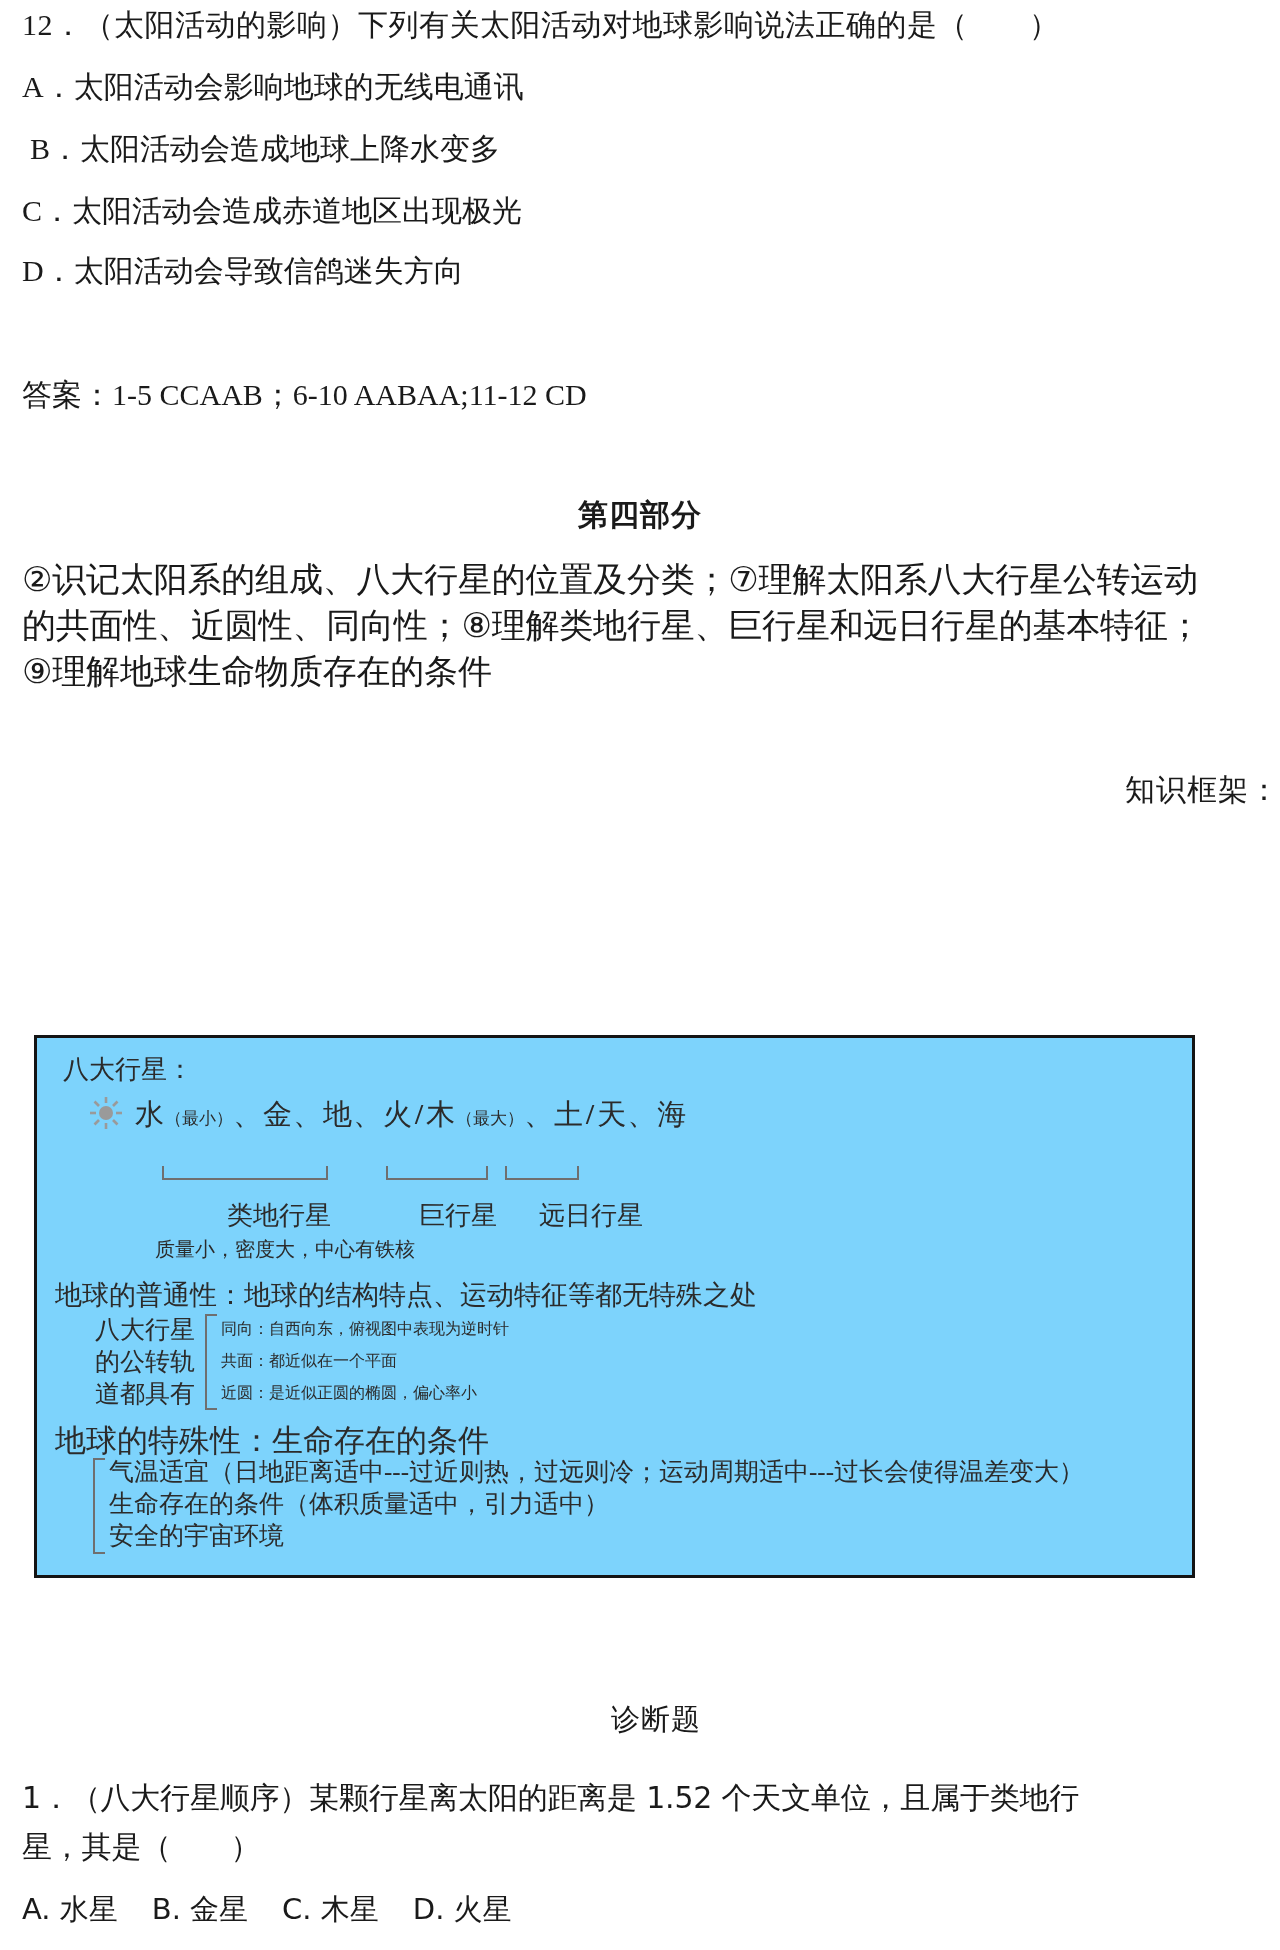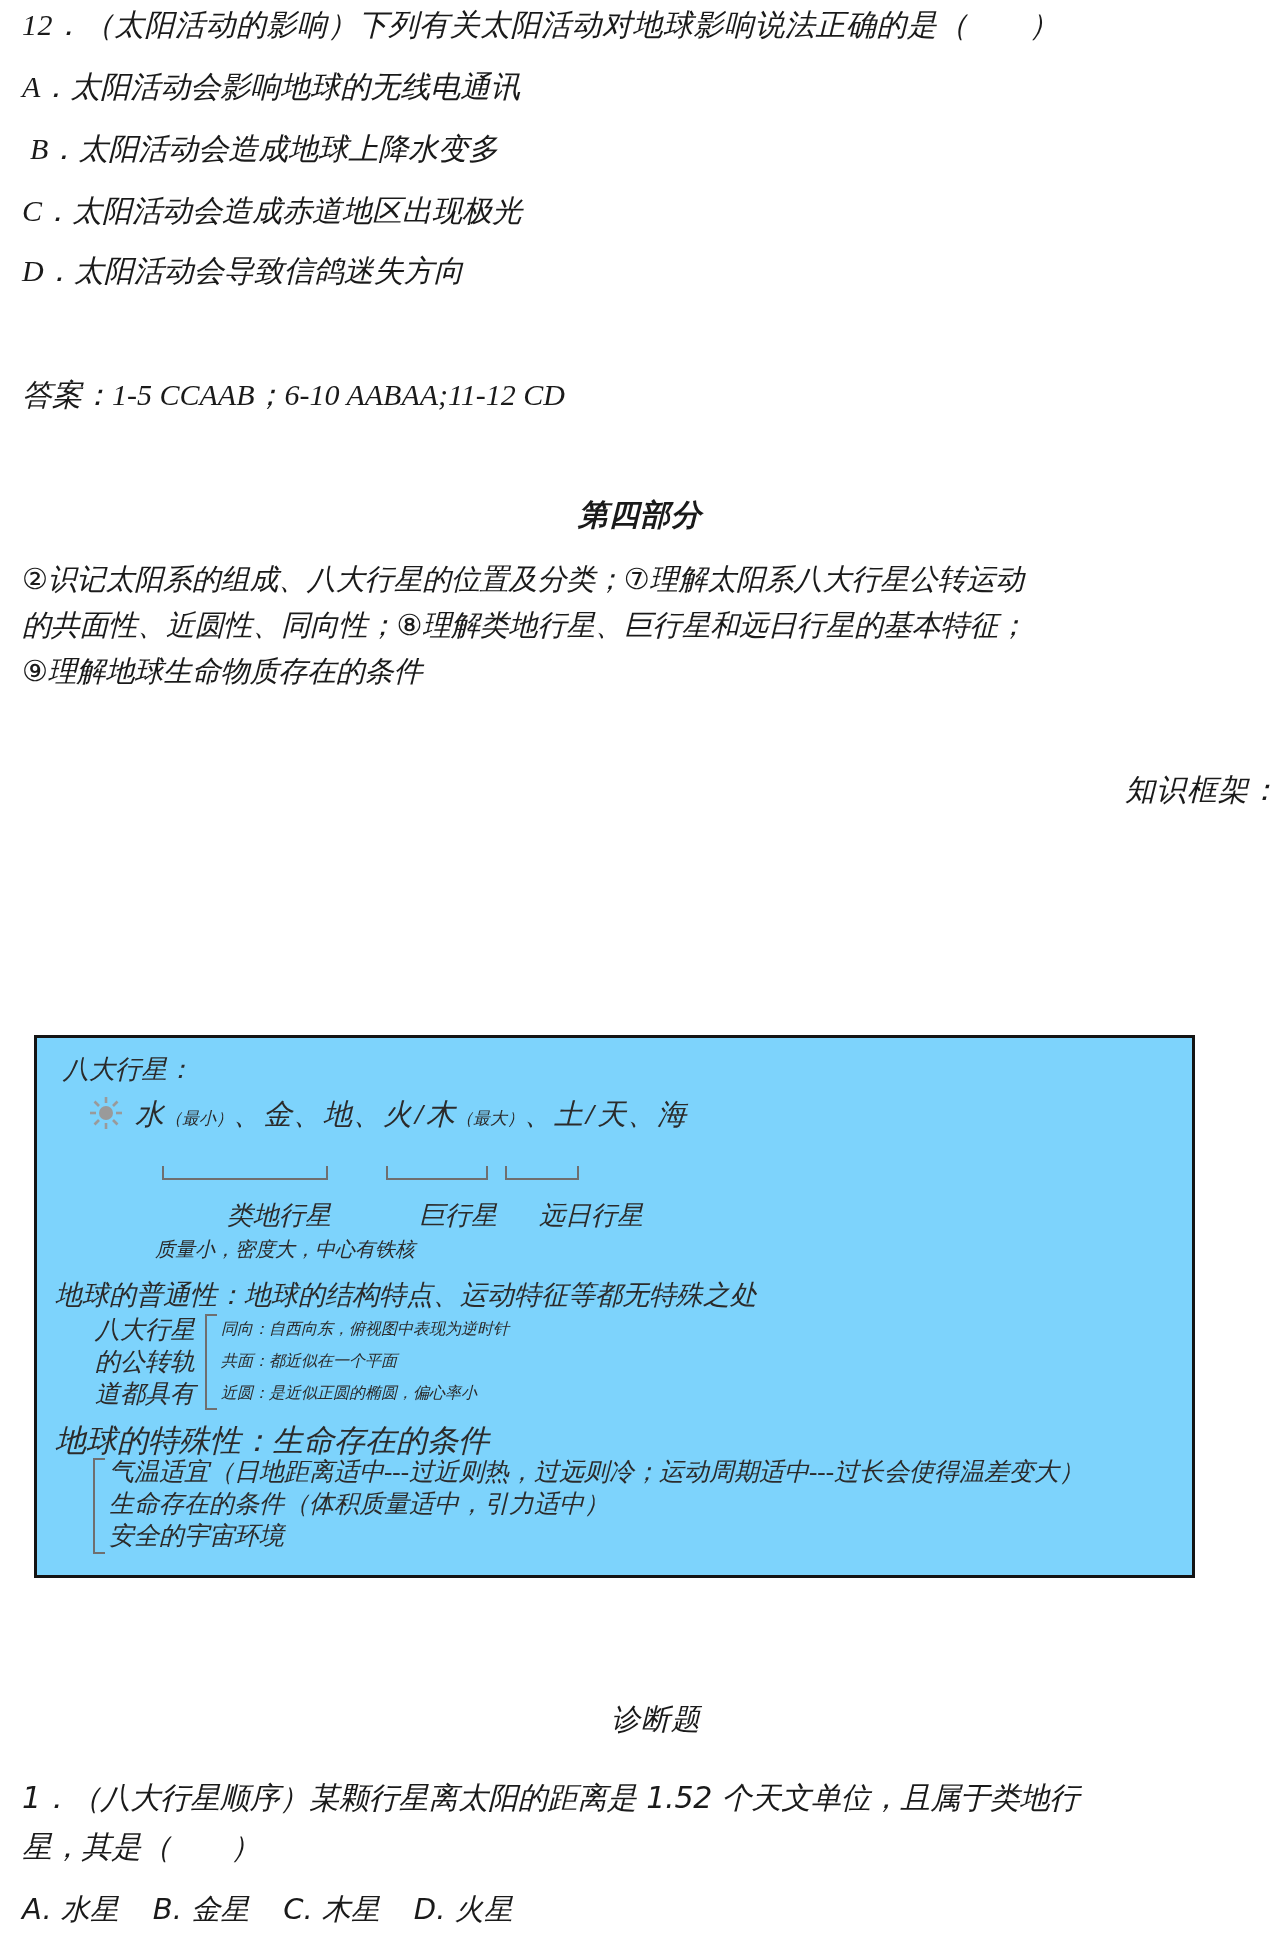--- a/index.html
+++ b/index.html
@@ -14,21 +14,20 @@
     font-family: "Liberation Serif", "DejaVu Serif", serif;
     color: #1a1a1a;
     overflow: hidden;
   }
 
   .page {
     position: relative;
     width: 1280px;
     height: 1950px;
     padding: 0;
-    font-style: italic;
   }
 
   
   .q-line {
     position: absolute;
     left: 22px;
     font-size: 30px;
     line-height: 38px;
     letter-spacing: 0.5px;
     white-space: nowrap;
@@ -61,21 +60,21 @@
     font-size: 30px;
     font-weight: bold;
     font-family: "DejaVu Sans", "Liberation Sans", sans-serif;
     letter-spacing: 1px;
   }
 
   .goal-para {
     position: absolute;
     left: 22px;
     width: 1236px;
-    font-size: 29px;
+    font-size: 34px;
     line-height: 46px;
     font-family: "DejaVu Sans", "Liberation Sans", sans-serif;
     text-align: justify;
     letter-spacing: -0.2px;
   }
   .goal-para div { white-space: nowrap; }
 
   .frame-title {
     position: absolute;
     left: 0;

